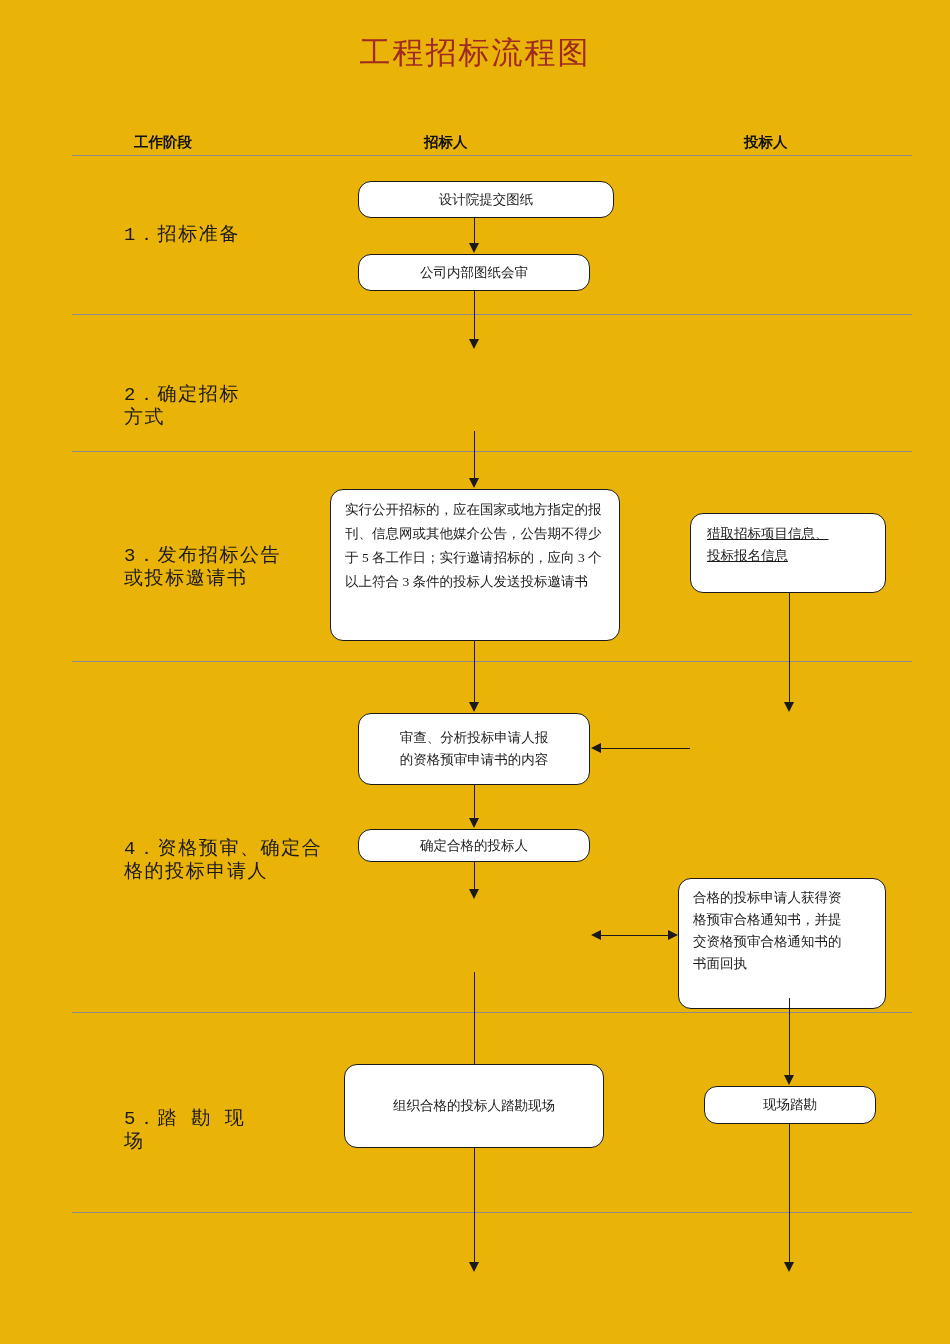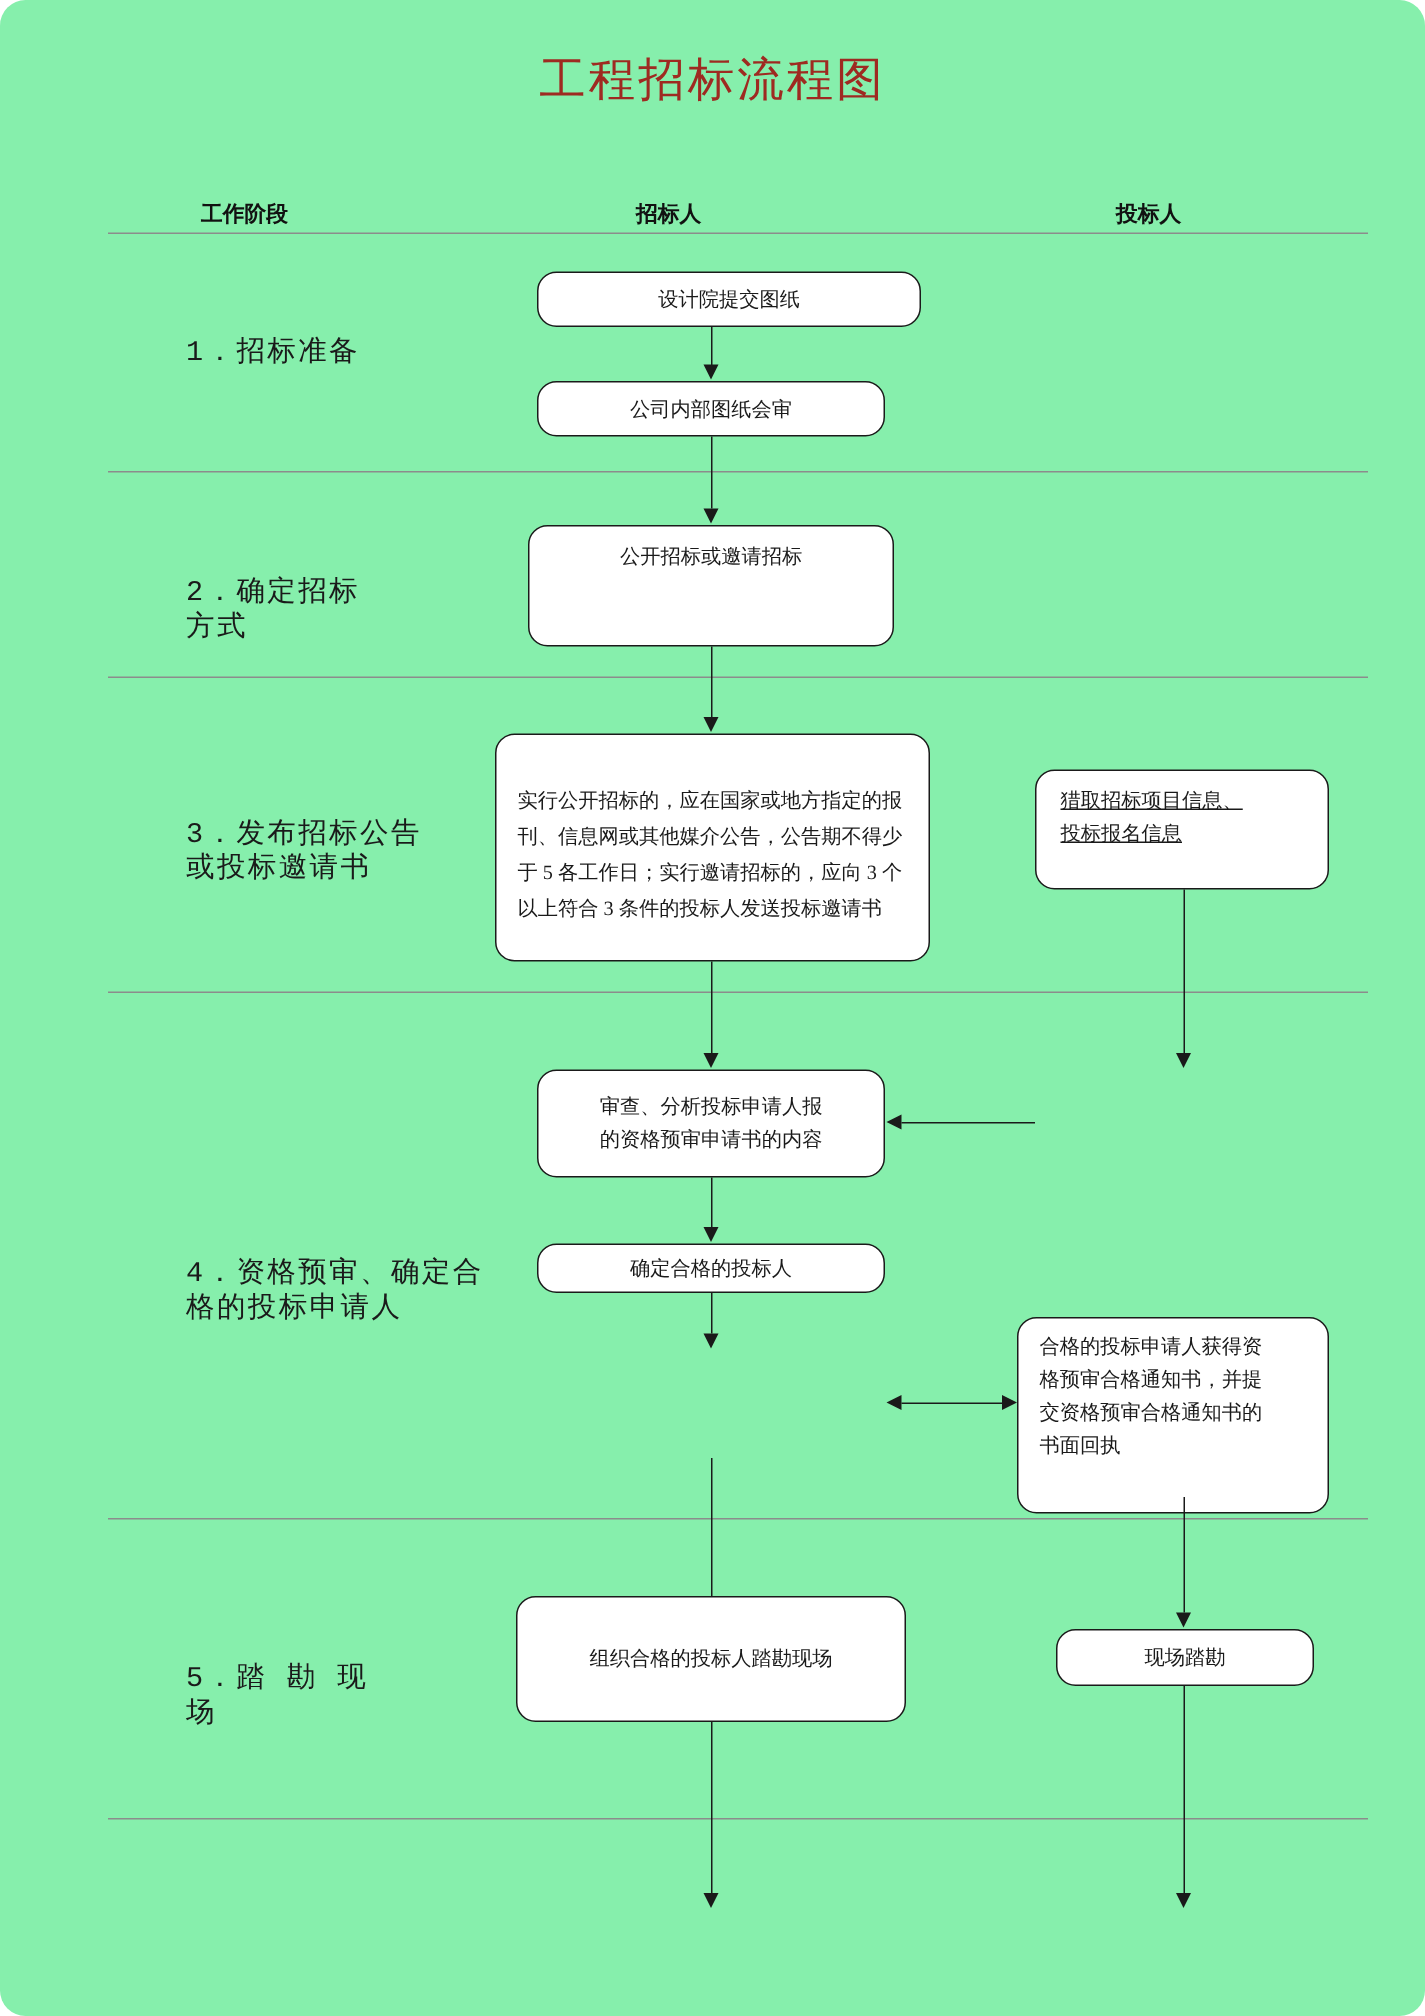--- a/index.html
+++ b/index.html
@@ -8,23 +8,22 @@
     background: #ffffff;
   }
   body {
     font-family: "Liberation Serif", "DejaVu Serif", serif;
     color: #000000;
   }
   #page {
     position: relative;
     width: 950px;
     height: 1344px;
-    background: #86efac;
+    background: #eab308;
     overflow: hidden;
-    border-radius: 17px;
   }
   
   #doc-title {
     position: absolute;
     left: 0;
     top: 32px;
     width: 950px;
     text-align: center;
     font-size: 31px;
     letter-spacing: 2px;
@@ -149,26 +148,23 @@
 场</div>
 
   <div class="node" style="left:358px; top:181px; width:256px; height:37px;">
     <span class="node-text">设计院提交图纸</span>
   </div>
 
   <div class="node" style="left:358px; top:254px; width:232px; height:37px;">
     <span class="node-text">公司内部图纸会审</span>
   </div>
 
-  <div class="node align-top" style="left:352px; top:350px; width:244px; height:81px;">
-    <span class="node-text">公开招标或邀请招标</span>
-  </div>
 
   <div class="node align-left" style="left:330px; top:489px; width:290px; height:152px;">
-    <span class="node-text" style="line-height:24px;margin-top:24px;">实行公开招标的，应在国家或地方指定的报刊、信息网或其他媒介公告，公告期不得少于 5 各工作日；实行邀请招标的，应向 3 个以上符合 3 条件的投标人发送投标邀请书</span>
+    <span class="node-text" style="line-height:24px;">实行公开招标的，应在国家或地方指定的报刊、信息网或其他媒介公告，公告期不得少于 5 各工作日；实行邀请招标的，应向 3 个以上符合 3 条件的投标人发送投标邀请书</span>
   </div>
 
   <div class="node align-top" style="left:690px; top:513px; width:196px; height:80px;">
     <span class="node-text" style="text-align:left;padding-left:6px;text-decoration:underline;">猎取招标项目信息、
 投标报名信息</span>
   </div>
 
   <div class="node" style="left:358px; top:713px; width:232px; height:72px;">
     <span class="node-text">审查、分析投标申请人报
 的资格预审申请书的内容</span>

